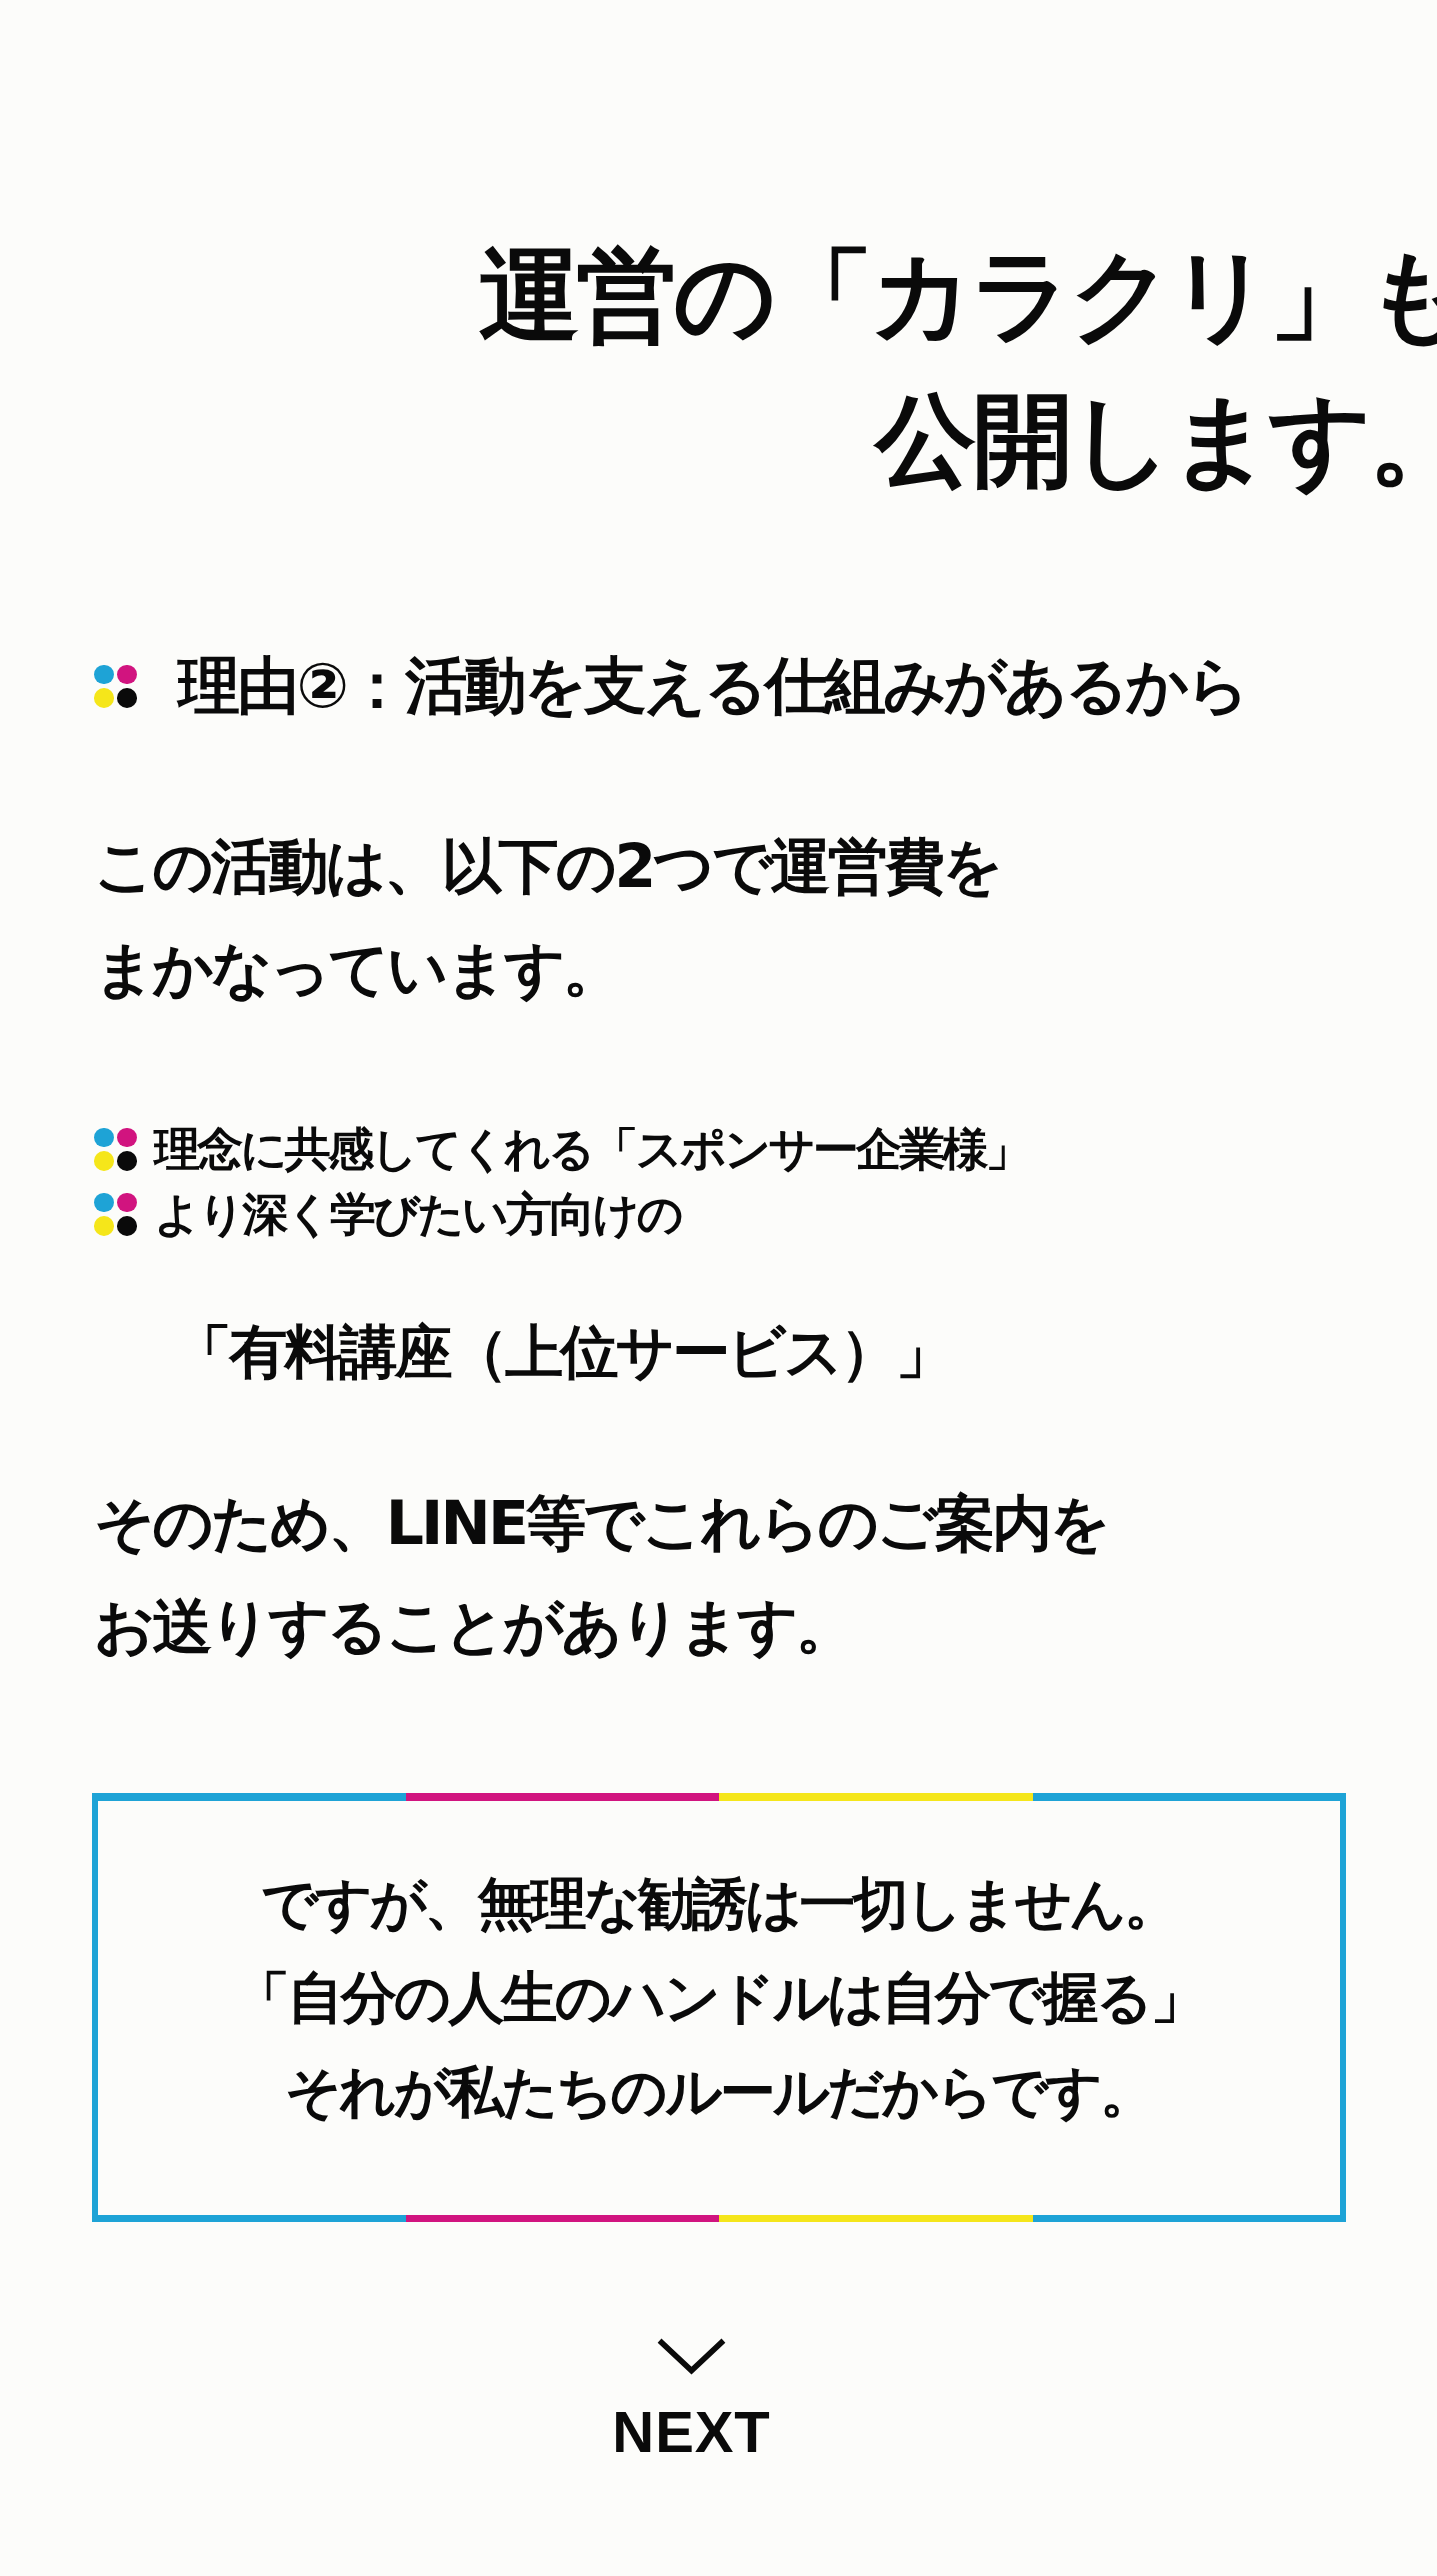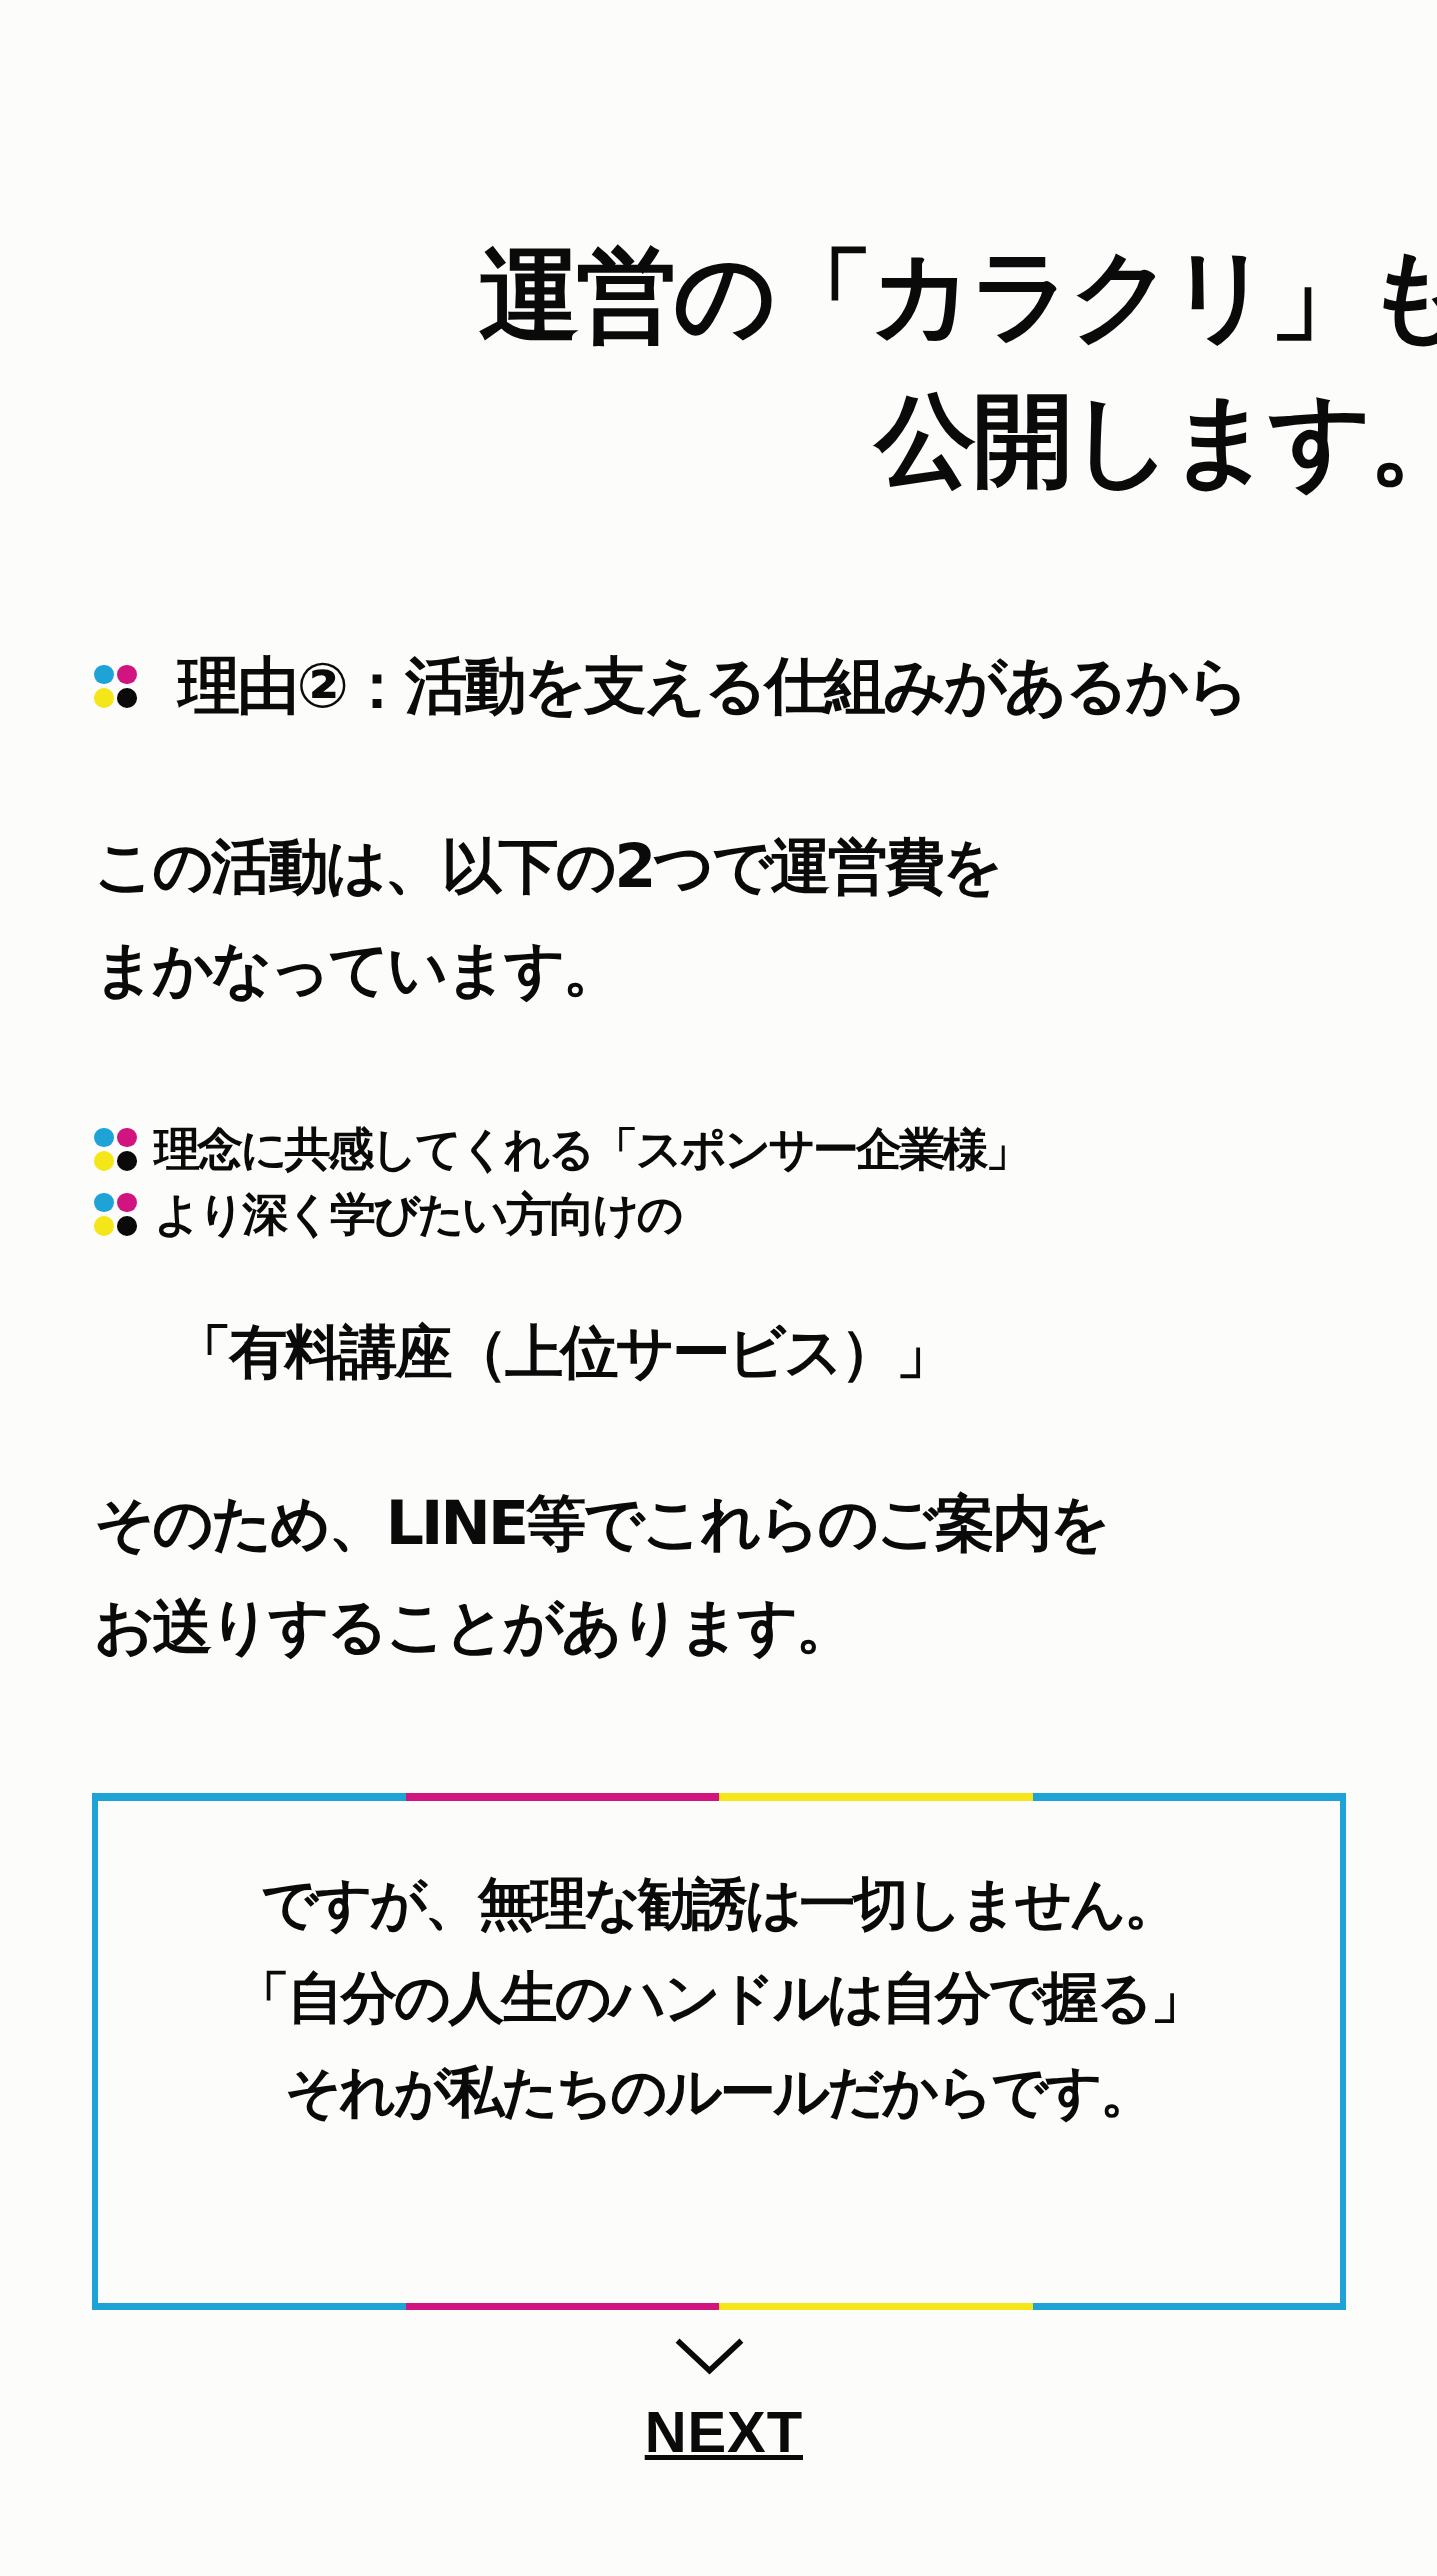--- a/index.html
+++ b/index.html
@@ -28,39 +28,38 @@
   .bullet .c { left:0; top:0; }
   .bullet .m { left:23.4px; top:0; }
   .bullet .y { left:0; top:23.4px; }
   .bullet .k { left:23.4px; top:23.4px; }
   .h2 { font-size:62px; letter-spacing:-2.8px; line-height:84px; }
   .para { position:absolute; left:94px; font-size:60px; letter-spacing:-2.8px; line-height:103px; white-space:nowrap; }
   .para span { display:block; }
   .item { font-size:46px; letter-spacing:-2.8px; line-height:84px; }
   .indent { position:absolute; left:154px; font-size:58px; letter-spacing:-2.8px; line-height:84px; white-space:nowrap; }
   .box {
-    position:absolute; left:92px; top:1793px; width:1254px; height:517px;
+    position:absolute; left:92px; top:1793px; width:1254px; height:429px;
     box-sizing:border-box;
   }
   .box .side { position:absolute; top:0; bottom:0; width:5.6px; }
   .box .side.l { left:0; }
   .box .side.r { right:0; }
   .box .bar { position:absolute; left:0; right:0; height:7.5px; display:flex; }
   .box .bar.t { top:0; }
   .box .bar.b { bottom:0; }
   .box .bar div { flex:1; height:100%; }
   .box .text {
     position:absolute; left:0; right:0; top:64px; text-align:center;
     font-size:56px; letter-spacing:-2.8px; line-height:94px;
   }
   .box .text span { display:block; white-space:nowrap; }
   .next {
-    position:absolute; left:616px; top:2335px; width:187px; text-align:right;
+    position:absolute; left:598px; top:2335px; width:187px; text-align:center;
     cursor:pointer;
-    text-decoration:underline;
   }
   .next svg { display:block; margin:0 auto; }
   .next .label { font-family:"Liberation Sans","DejaVu Sans",sans-serif; font-size:58px; font-weight:bold; letter-spacing:0.9px; margin-top:20.6px; line-height:62px; }
 </style>
 </head>
 <body>
 
 <div class="abs title">
   <span>運営の「カラクリ」も</span>
   <span>公開します。</span>

